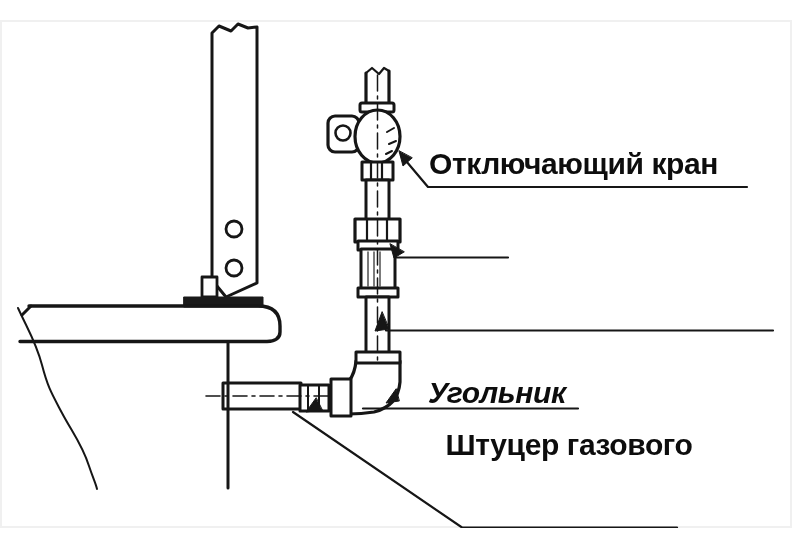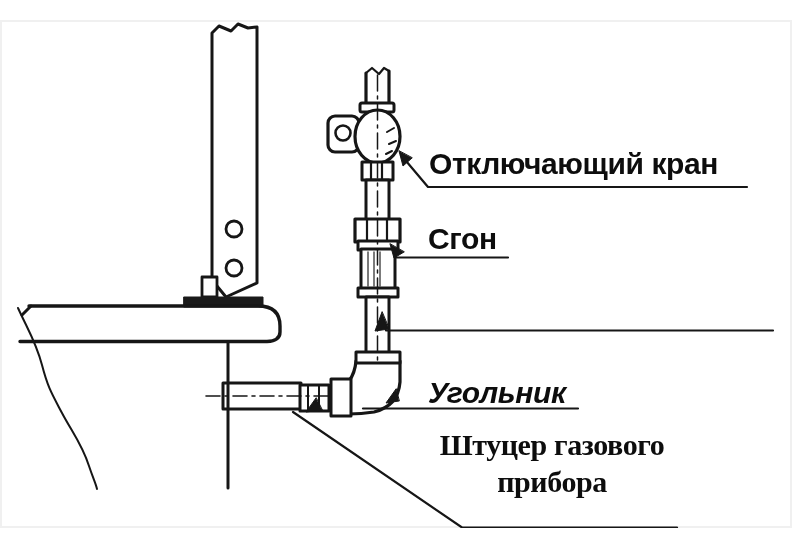--- a/index.html
+++ b/index.html
@@ -109,23 +109,21 @@
 
       <g stroke-width="2.2">
         <path d="M293,392 L462,507.5 L677,507.5"></path>
         <path d="M316,378 L306,392 L322,390 Z" fill="#161616" stroke-width="1"></path>
       </g>
     </g>
   </svg>
 
   <div class="lbl" style="left:429px;top:127px;">Отключающий кран</div>
 
-  <div class="lbl" style="left:428px;top:202px;">Сгон</div>
 
 
   <div class="lbl" style="left:428px;top:356px;font-style:italic;">Угольник</div>
 
-  <div class="lbl lbl-center" style="left:406px;top:406px;width:292px;font-family:Liberation Serif, serif;">
+  <div class="lbl lbl-center" style="left:423px;top:406px;width:292px;">
     <span style="display:block">Штуцер газового</span>
-    <span style="display:block">прибора</span>
   </div>
 
 </div>
 
 </body></html>

